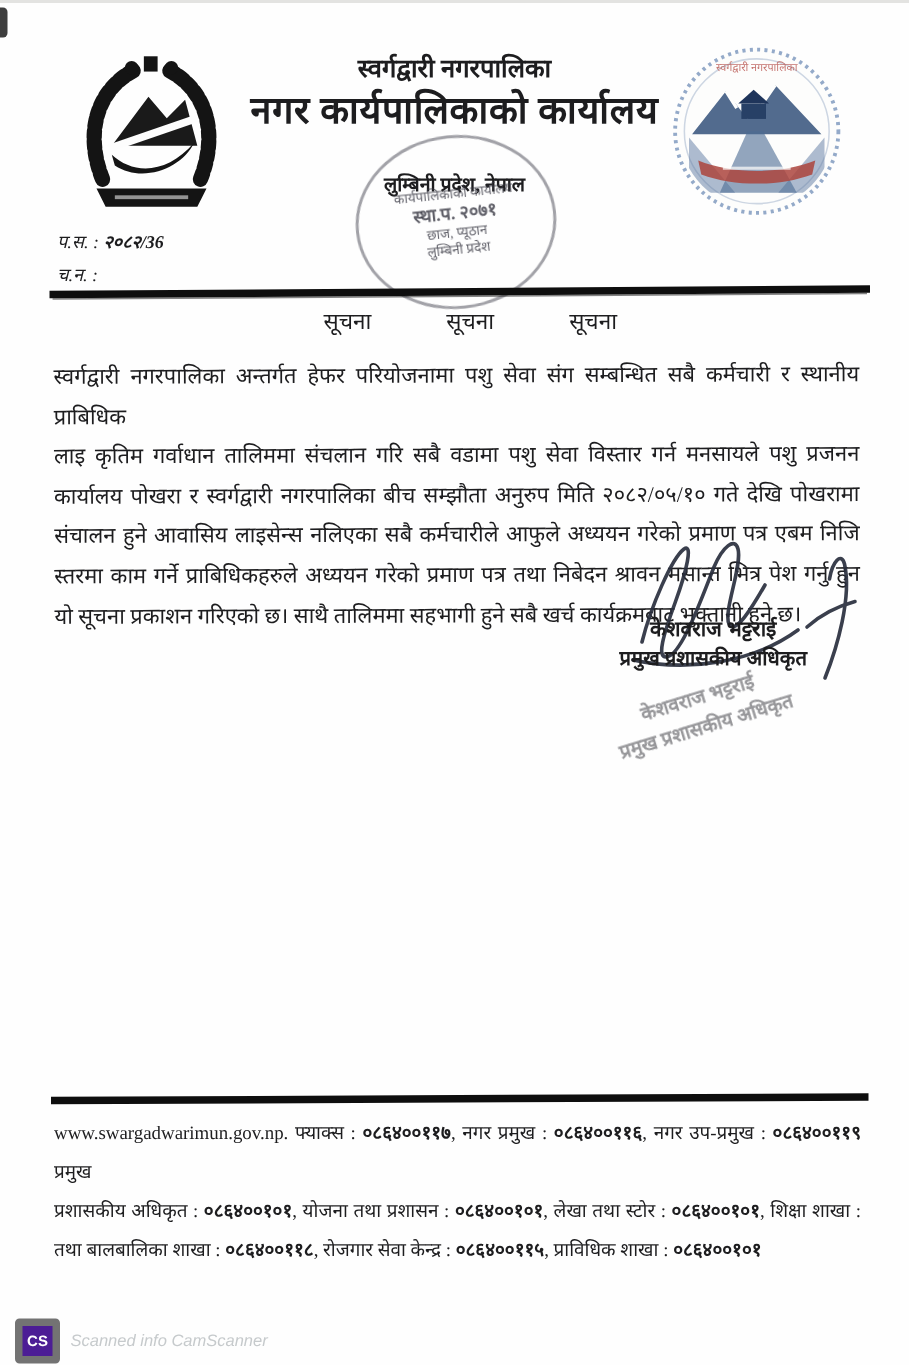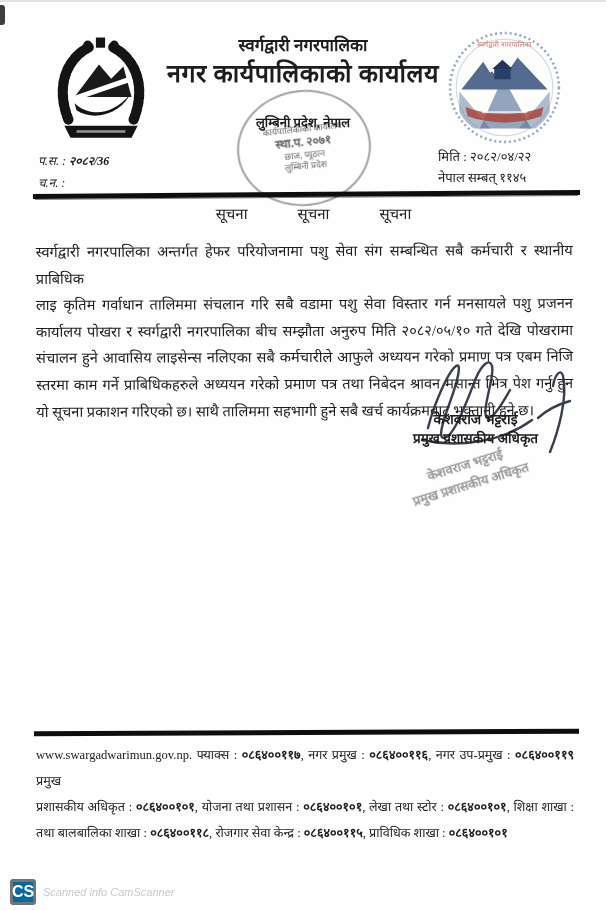--- a/index.html
+++ b/index.html
@@ -51,22 +51,22 @@
     left:372px;top:455px;width:192px;transform:rotate(-17deg);
     color:#97979a;text-align:center;font-size:13px;line-height:20px;filter:blur(.3px);font-weight:bold;
   }
 
   .footer-block{left:36px;top:742px;width:538px;font-size:12.6px;line-height:26px;}
   .footer-block .fline{text-align:justify;text-align-last:justify;}
   .footer-block .fline:last-child{text-align-last:left;}
   .fnum{font-weight:bold;}
 
   .watermark{left:10px;top:879px;display:flex;align-items:center;gap:7px;font-family:"Liberation Sans","DejaVu Sans",sans-serif;}
-  .cs-badge{width:20px;height:20px;background:#0369a1;border:3px solid #737373;border-radius:3px;
-    color:#fff;font-weight:bold;font-size:16px;display:flex;align-items:center;justify-content:center;}
+  .cs-badge{width:20px;height:20px;background:#4c1d95;border:5px solid #737373;border-radius:3px;
+    color:#fff;font-weight:bold;font-size:10px;display:flex;align-items:center;justify-content:center;}
   .cs-text{color:#c6cacc;font-size:11px;font-style:italic;}
 </style>
 </head>
 <body>
 
 <div class="page">
 
   <div class="abs top-edge"></div>
   <div class="abs corner-mark"></div>
 
@@ -117,27 +117,20 @@
   </div>
 
   <div class="abs ref-block">
     <div>
       <span>प.स. :</span>
       <b>२०८२/36</b>
     </div>
     <div>च.न. :</div>
   </div>
 
-  <div class="abs date-block">
-    <div>
-      <span>मिति :</span>
-      <span>२०८२/०४/२२</span>
-    </div>
-    <div>नेपाल सम्बत् ११४५</div>
-  </div>
 
   <div class="abs rule rule-top"></div>
 
   <div class="abs notice-row">
     <span>सूचना</span>
     <span>सूचना</span>
     <span>सूचना</span>
   </div>
 
   <div class="abs body-block">

